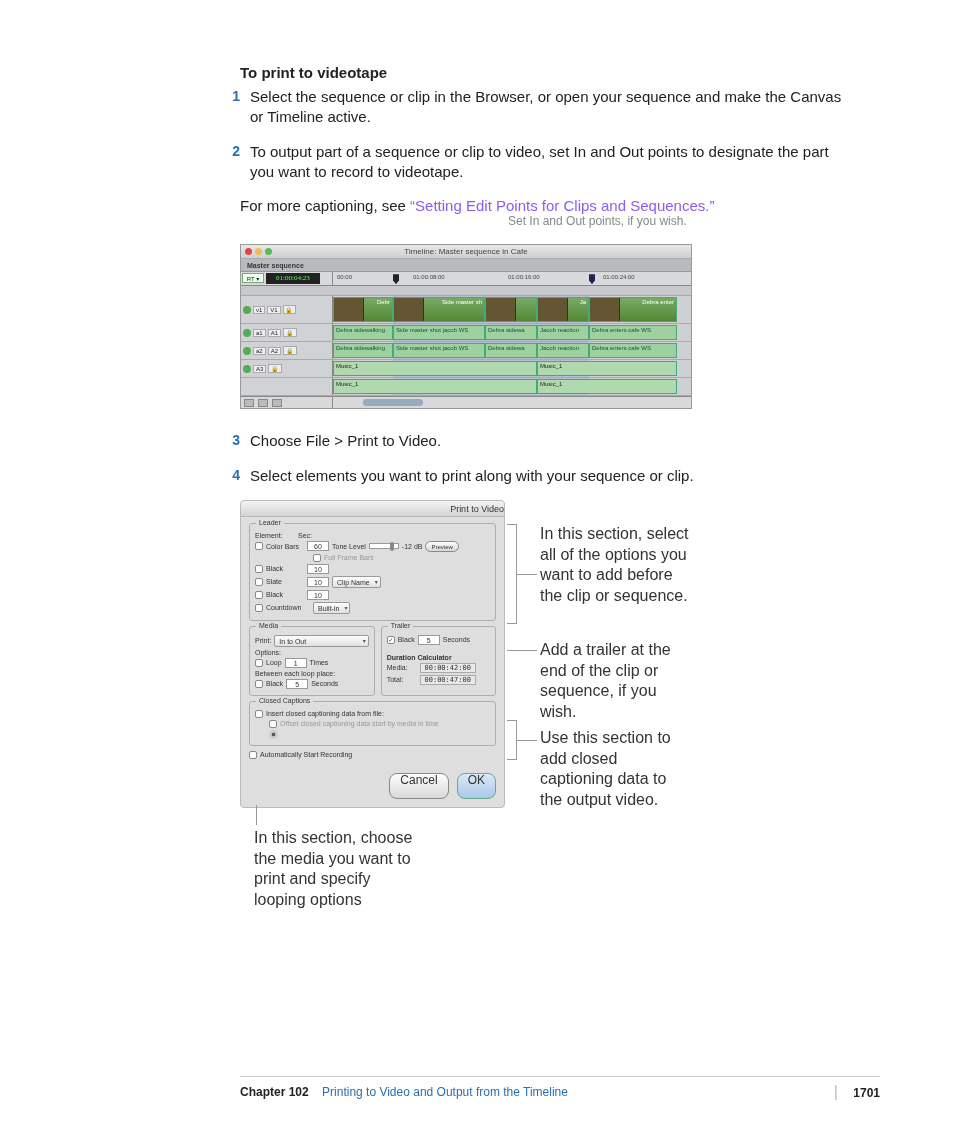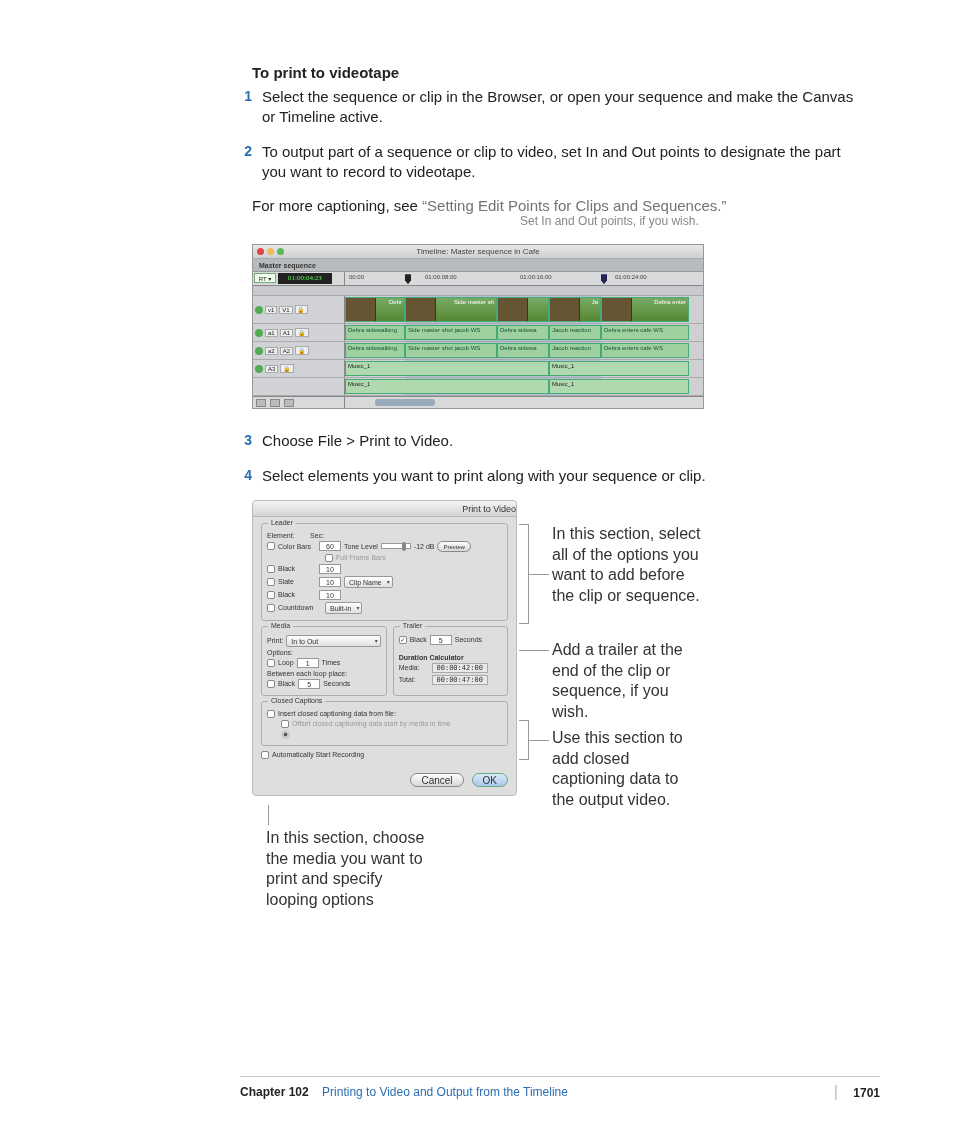--- a/index.html
+++ b/index.html
@@ -7,21 +7,21 @@
     width: 954px;
     height: 1145px;
     background: #fff;
     font-family: "Myriad Pro", "Helvetica Neue", Arial, sans-serif;
     color: #222;
     position: relative;
     font-size: 15px;
   }
   .content {
     position: absolute;
-    left: 228px;
+    left: 216px;
     top: 64px;
     width: 640px;
   }
   .heading {
     font-weight: 600;
     font-size: 15px;
     margin-left: 24px;
     margin-bottom: 6px;
   }
   .step {
@@ -33,21 +33,21 @@
     color: #2a6fb3;
     font-weight: 700;
     width: 24px;
     text-align: right;
     flex-shrink: 0;
     padding-right: 10px;
     font-size: 14px;
   }
   .step-num.idx1 { width: 34px; }
   .step-body { flex: 1; }
-  .link-ref { color: #737373; }
+  .link-ref { color: #8b5cf6; }
   .note-para { margin-left: 24px; margin-bottom: 18px; line-height:1.35; }
 
   
   .timeline-wrap { margin-left: 24px; margin-top: 28px; margin-bottom: 22px; position: relative; }
   .callout-top {
     position: absolute; left: 268px; top: -30px; font-size: 12px; color: #888; line-height: 1.2;
   }
   .timeline {
     width: 452px; border: 1px solid #999; background: #c7c9cc;
     font-size: 7px; color: #222;
@@ -101,21 +101,21 @@
   }
   .ptv-body { padding:6px 8px; }
   .grp { border:1px solid #aeaeae; border-radius:3px; padding:6px 5px 4px; margin-bottom:5px; position:relative;}
   .grp-lbl { position:absolute; top:-5px; left:6px; background:#dedede; padding:0 3px; font-size:7px; }
   .ln { display:flex; align-items:center; gap:3px; margin:2px 0; font-size:7px; }
   .cb { width:8px; height:8px; background:#fff; border:1px solid #888; border-radius:2px; display:inline-flex; align-items:center; justify-content:center; font-size:6px;}
   .cb.ck::after { content:"✓"; color:#333; }
   .nbox { width:22px; height:10px; background:#fff; border:1px solid #999; display:inline-block; text-align:center; line-height:9px;}
   .dd { height:12px; background:linear-gradient(#fdfdfd,#e0e0e0); border:1px solid #999; border-radius:2px; padding:0 10px 0 4px; position:relative; line-height:11px;}
   .dd::after { content:"▾"; position:absolute; right:2px; top:0; font-size:6px; color:#555;}
-  .btn { height:14px; background:linear-gradient(#fdfdfd,#d8d8d8); border:1px solid #888; border-radius:8px; padding:0 10px; line-height:13px; font-size:10px;}
+  .btn { height:26px; background:linear-gradient(#fdfdfd,#d8d8d8); border:1px solid #888; border-radius:8px; padding:0 10px; line-height:13px; font-size:12px;}
   .btn.primary { background:linear-gradient(#dce9f7,#a9c7eb); border-color:#6a8;}
   .two-col { display:flex; gap:6px;}
   .tbox { width:56px; height:10px; background:#e8e8e8; border:1px solid #aaa; text-align:center; line-height:9px; font-family:monospace;}
   .radio-dot { width:9px; height:9px; border-radius:50%; background:radial-gradient(#556 30%, #ccc 32%); }
   .ptv-buttons { display:flex; justify-content:flex-end; gap:8px; padding:6px 8px 8px;}
 
   
   .anno { position:absolute; font-size:16px; color:#333; line-height:1.3; width:150px;}
   .anno-line { position:absolute; background:#999; }
   .brk { position:absolute; border:1px solid #999; border-left:none; }

